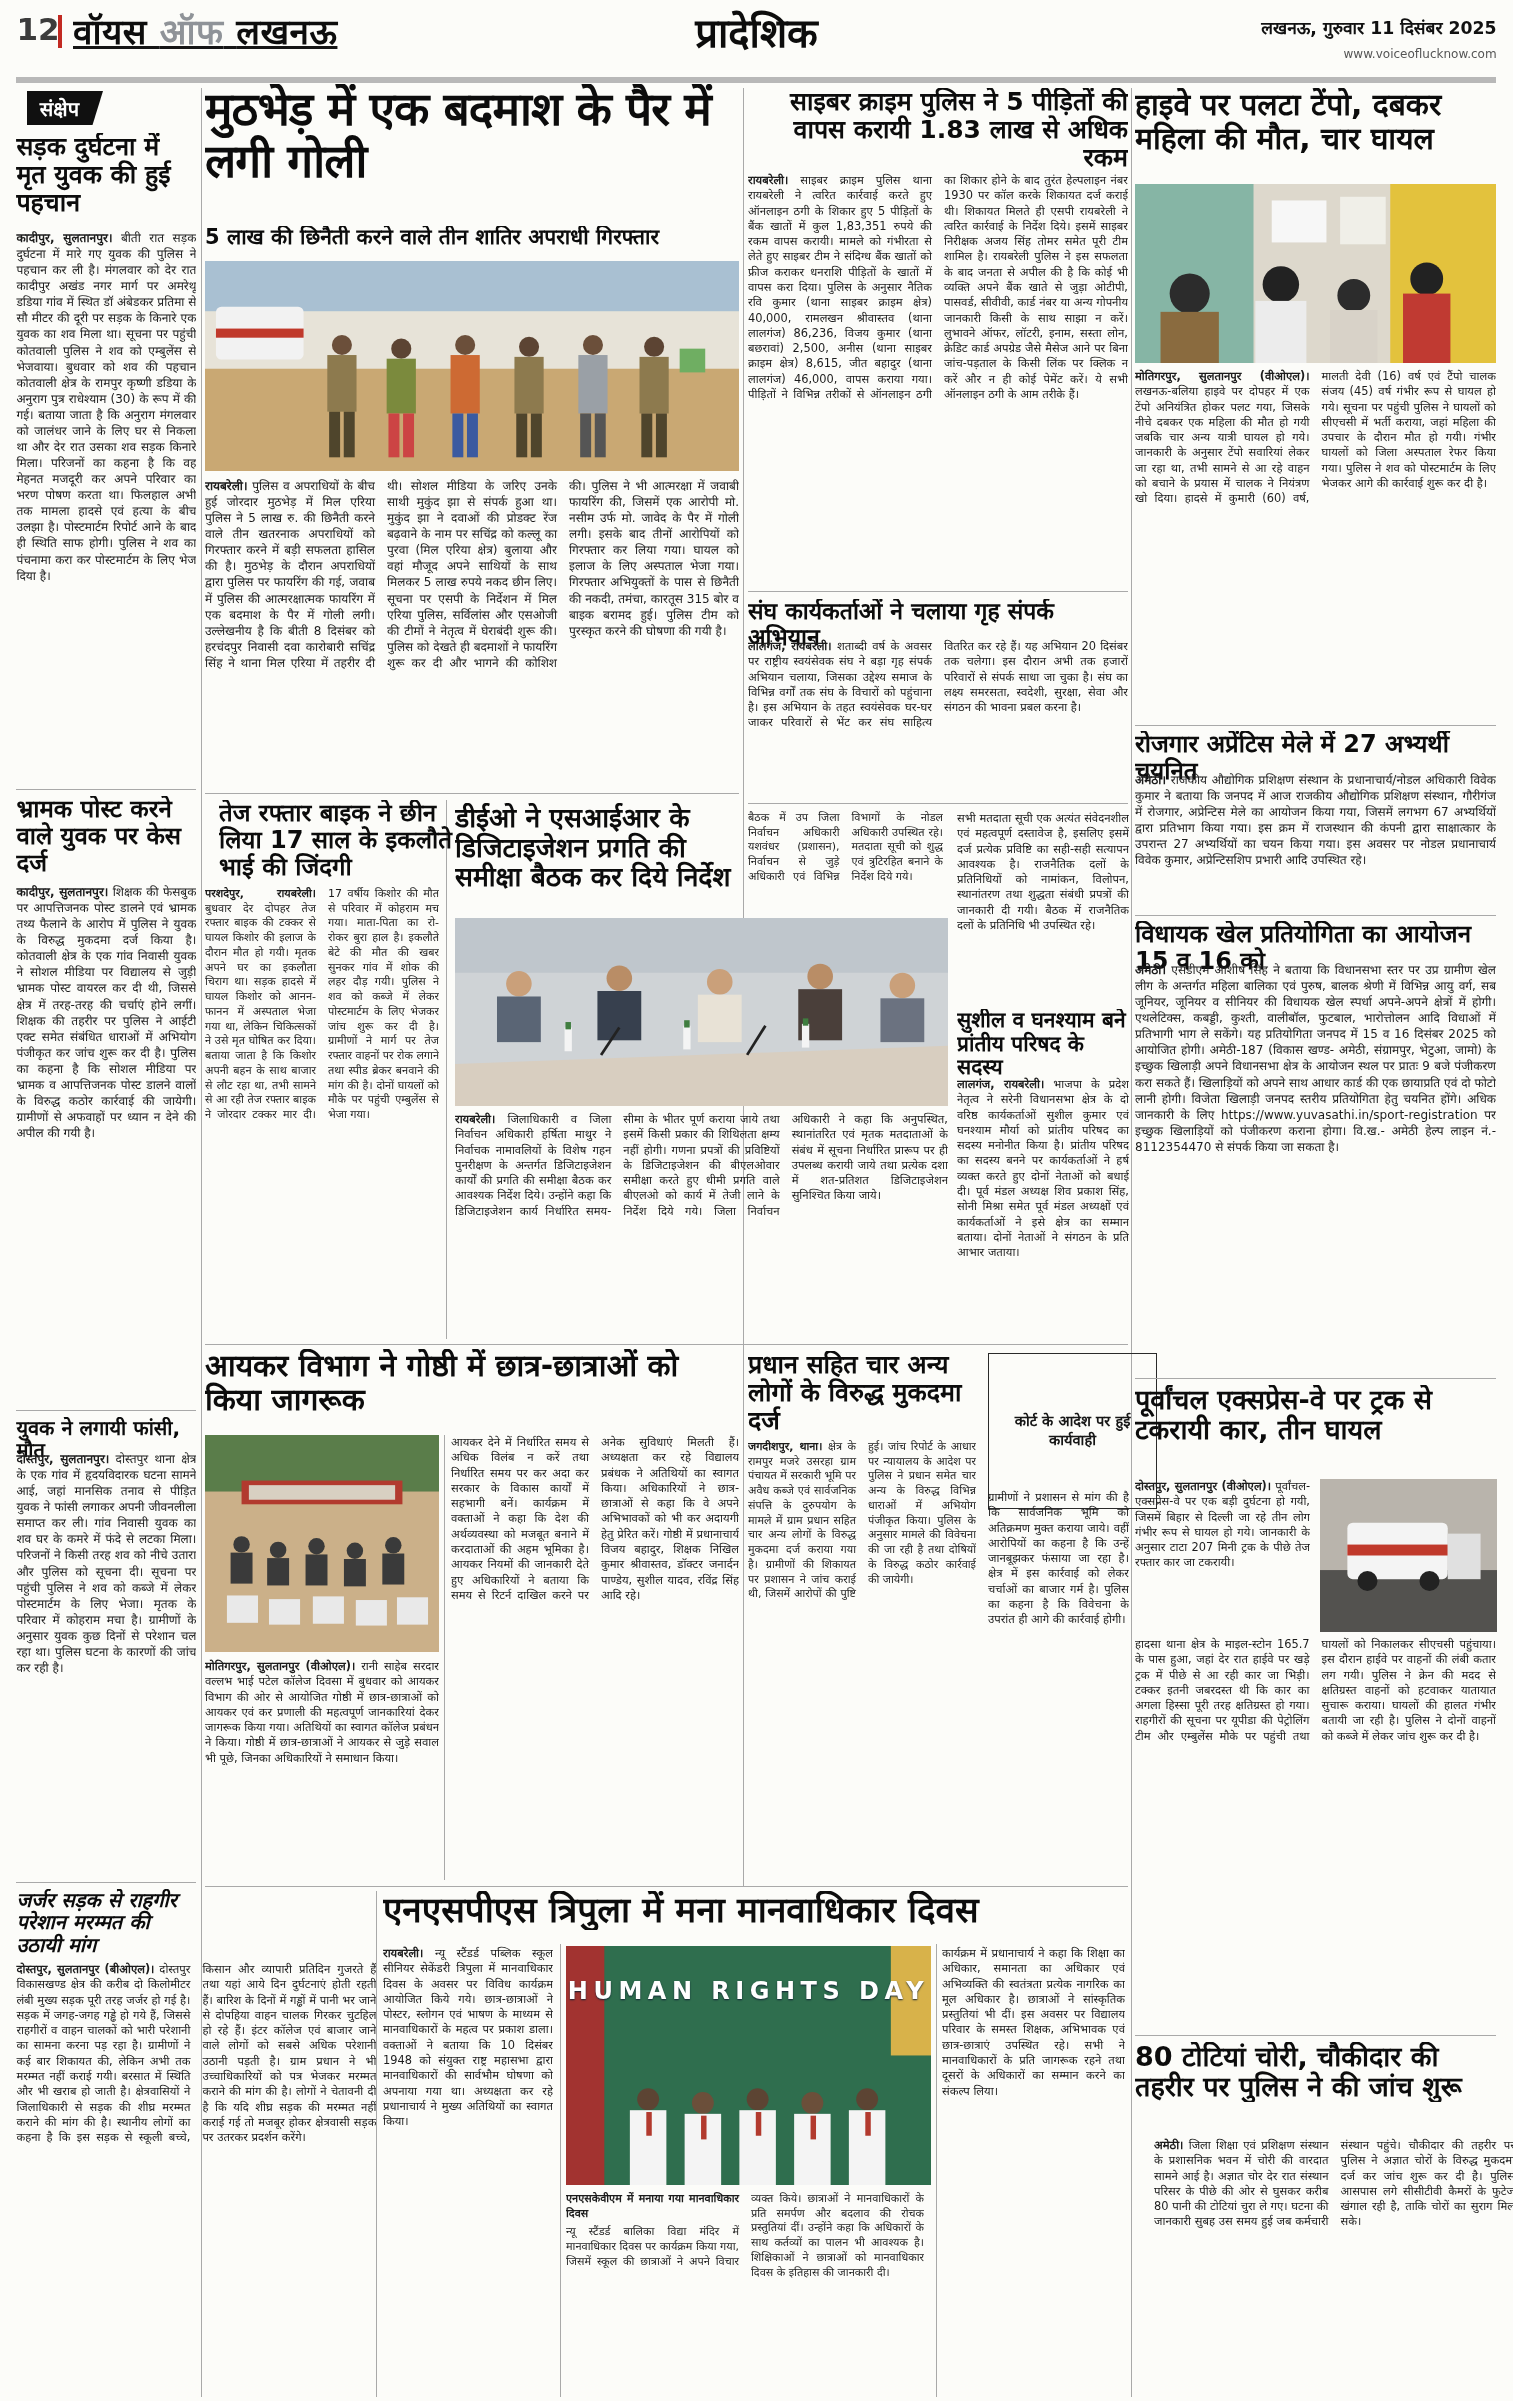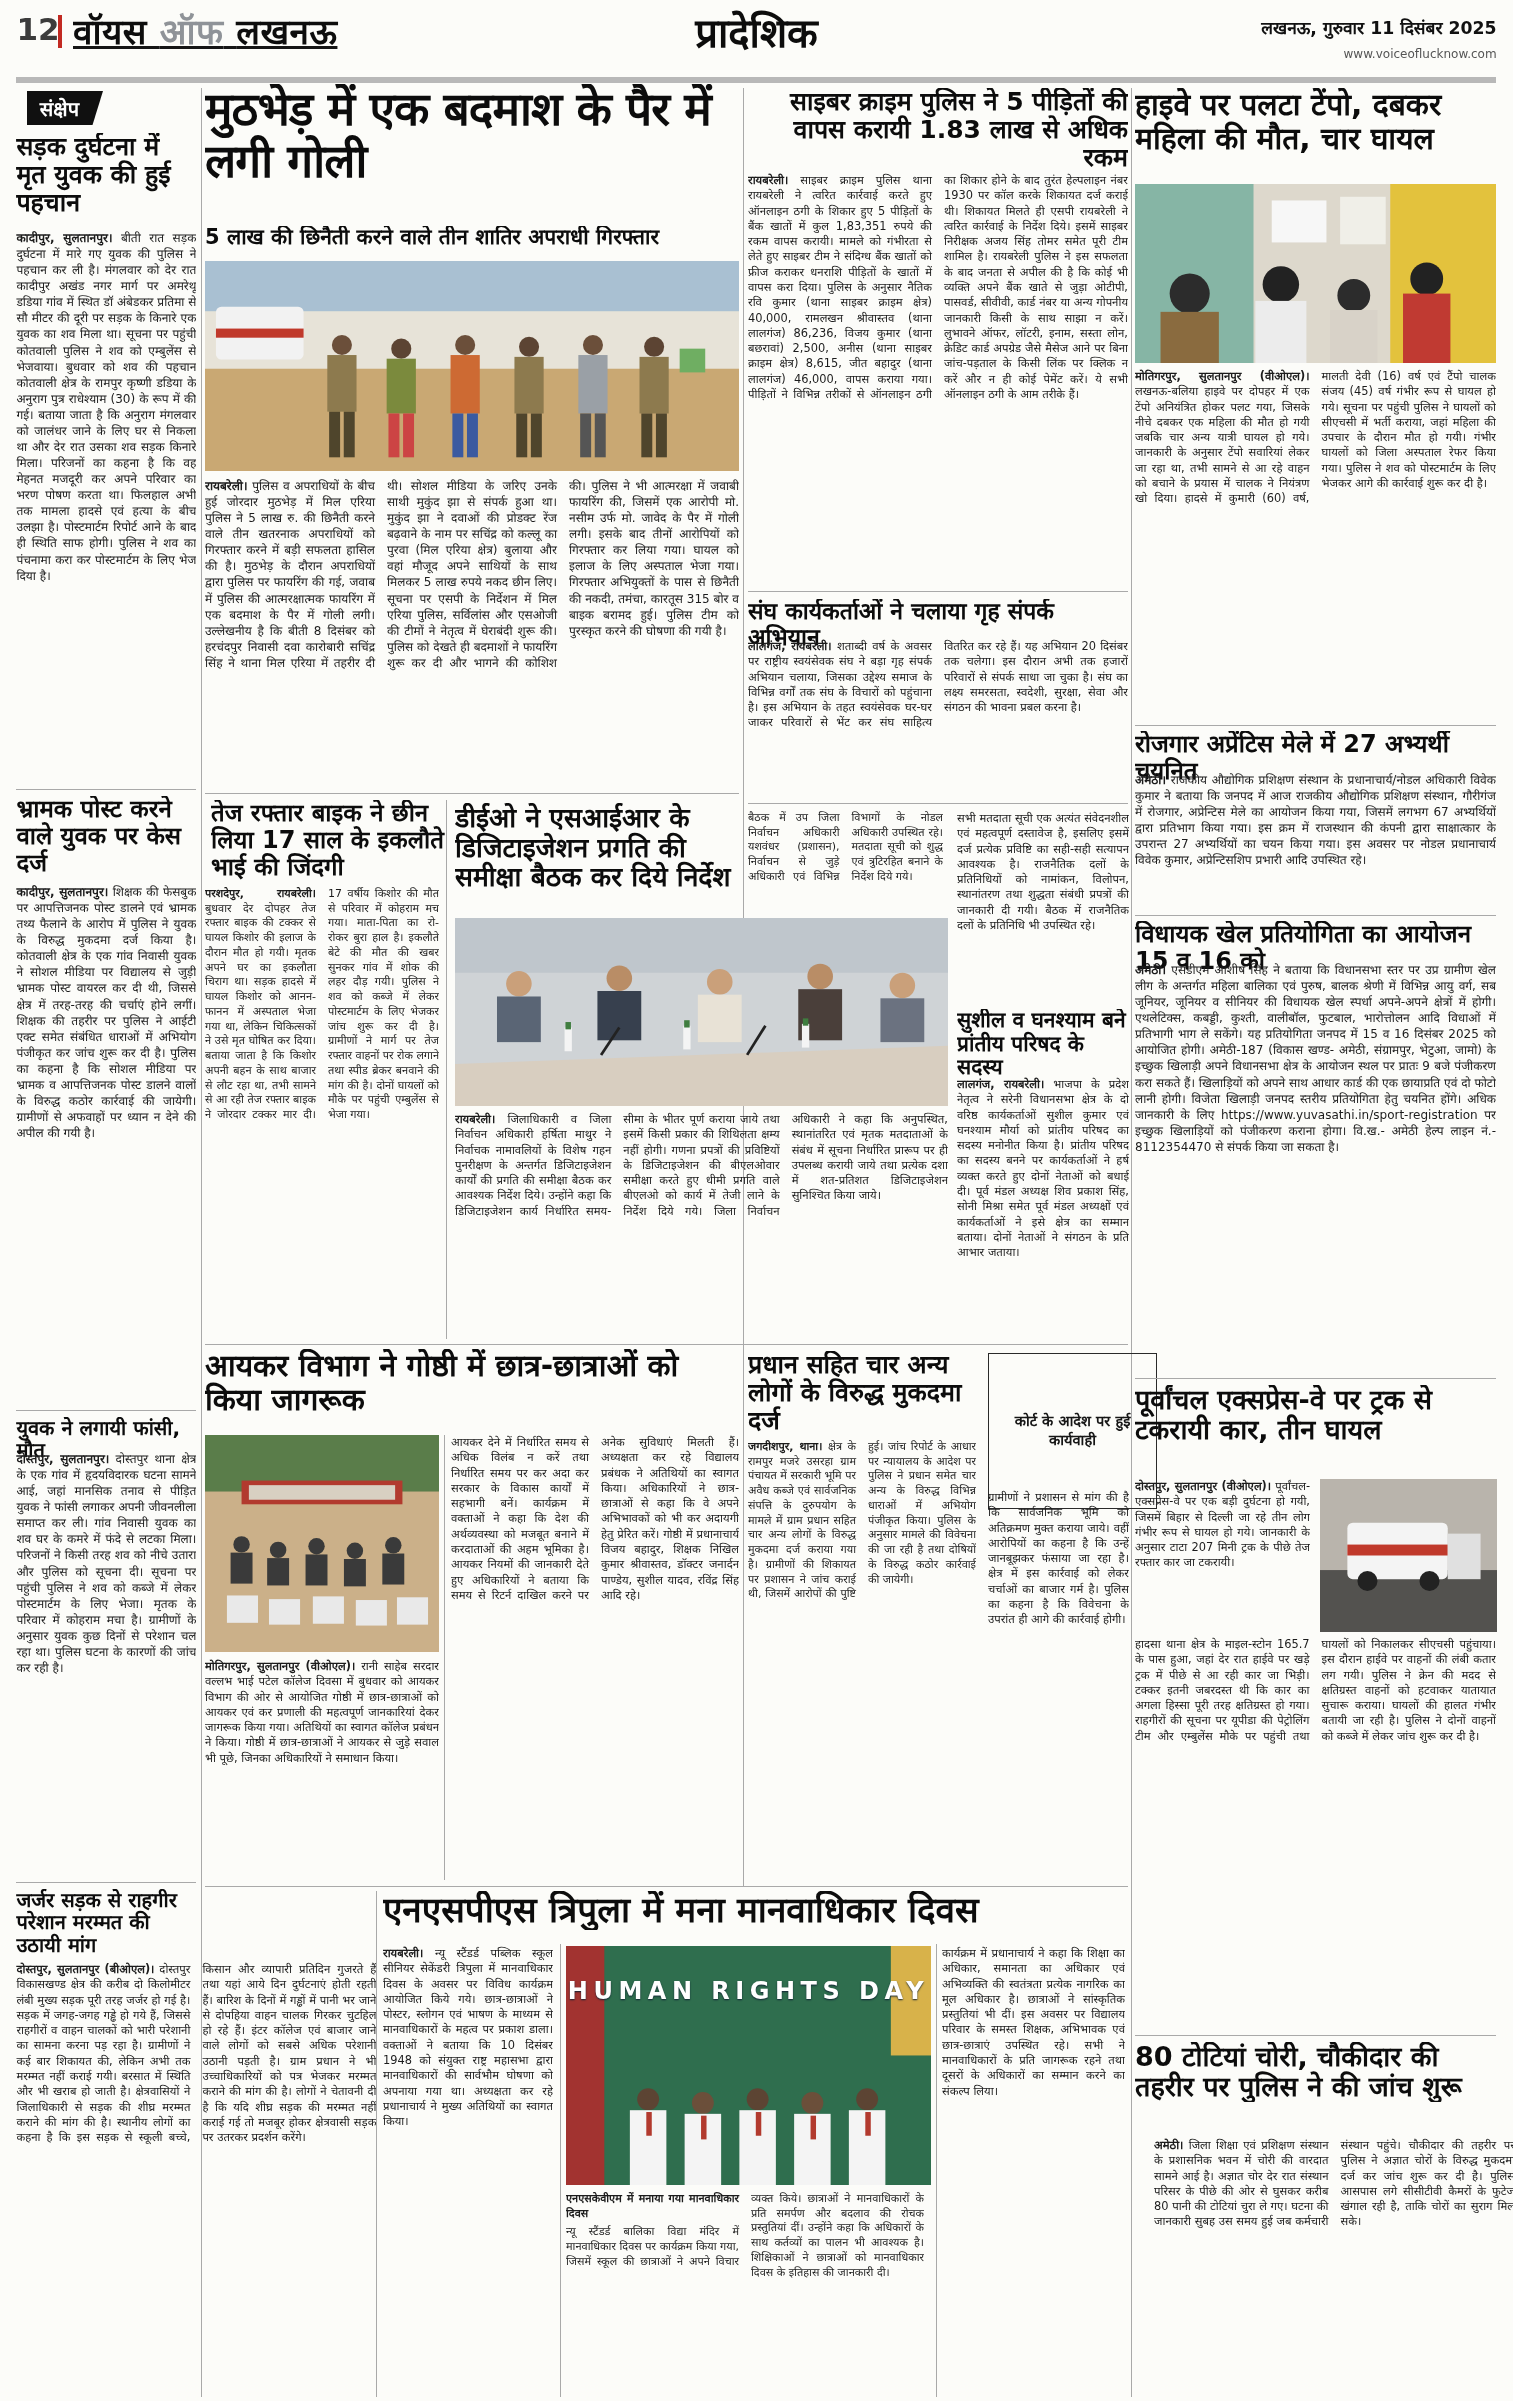--- a/index.html
+++ b/index.html
@@ -69,21 +69,21 @@
   </div>
 
   <div class="h" style="left:16.4px;top:1410px;width:180px;"></div>
   <div class="abs hl" style="left:16.4px;top:1417px;width:180px;font-size:20px;">युवक ने लगायी फांसी, मौत</div>
   <div class="abs body" style="left:16.4px;top:1451px;width:180px;height:427px;font-size:12px;">
     <span class="dl">दोस्तपुर, सुलतानपुर।</span>
     <span>दोस्तपुर थाना क्षेत्र के एक गांव में हृदयविदारक घटना सामने आई, जहां मानसिक तनाव से पीड़ित युवक ने फांसी लगाकर अपनी जीवनलीला समाप्त कर ली। गांव निवासी युवक का शव घर के कमरे में फंदे से लटका मिला। परिजनों ने किसी तरह शव को नीचे उतारा और पुलिस को सूचना दी। सूचना पर पहुंची पुलिस ने शव को कब्जे में लेकर पोस्टमार्टम के लिए भेजा। मृतक के परिवार में कोहराम मचा है। ग्रामीणों के अनुसार युवक कुछ दिनों से परेशान चल रहा था। पुलिस घटना के कारणों की जांच कर रही है।</span>
   </div>
 
   <div class="h" style="left:16.4px;top:1882px;width:180px;"></div>
-  <div class="abs hl" style="left:16.4px;top:1889px;width:180px;font-size:20px;">जर्जर सड़क से राहगीर परेशान मरम्मत की उठायी मांग</div>
+  <div class="abs hl" style="left:16.4px;top:1889px;width:180px;font-size:20px;font-style:italic;">जर्जर सड़क से राहगीर परेशान मरम्मत की उठायी मांग</div>
   <div class="abs body c2" style="left:16.4px;top:1962px;width:360px;height:434px;font-size:11.4px;">
     <span class="dl">दोस्तपुर, सुलतानपुर (बीओएल)।</span>
     <span>दोस्तपुर विकासखण्ड क्षेत्र की करीब दो किलोमीटर लंबी मुख्य सड़क पूरी तरह जर्जर हो गई है। सड़क में जगह-जगह गड्ढे हो गये हैं, जिससे राहगीरों व वाहन चालकों को भारी परेशानी का सामना करना पड़ रहा है। ग्रामीणों ने कई बार शिकायत की, लेकिन अभी तक मरम्मत नहीं कराई गयी। बरसात में स्थिति और भी खराब हो जाती है। क्षेत्रवासियों ने जिलाधिकारी से सड़क की शीघ्र मरम्मत कराने की मांग की है। स्थानीय लोगों का कहना है कि इस सड़क से स्कूली बच्चे, किसान और व्यापारी प्रतिदिन गुजरते हैं तथा यहां आये दिन दुर्घटनाएं होती रहती हैं। बारिश के दिनों में गड्ढों में पानी भर जाने से दोपहिया वाहन चालक गिरकर चुटहिल हो रहे हैं। इंटर कॉलेज एवं बाजार जाने वाले लोगों को सबसे अधिक परेशानी उठानी पड़ती है। ग्राम प्रधान ने भी उच्चाधिकारियों को पत्र भेजकर मरम्मत कराने की मांग की है। लोगों ने चेतावनी दी है कि यदि शीघ्र सड़क की मरम्मत नहीं कराई गई तो मजबूर होकर क्षेत्रवासी सड़क पर उतरकर प्रदर्शन करेंगे।</span>
   </div>
 
   <div class="abs hl" style="left:205px;top:84px;width:534px;font-size:46px;letter-spacing:-0.9px;">मुठभेड़ में एक बदमाश के पैर में लगी गोली</div>
   <div class="abs hl" style="left:205px;top:226px;width:534px;font-size:21px;">5 लाख की छिनैती करने वाले तीन शातिर अपराधी गिरफ्तार</div>
 
   <div class="photo" style="left:205px;top:261px;width:534px;height:210px;">
     <svg viewBox="0 0 585 230" preserveAspectRatio="none">
@@ -121,21 +121,21 @@
       </g>
     </svg>
   </div>
 
   <div class="abs body c3" style="left:205px;top:478px;width:534px;height:312px;font-size:12px;">
     <span class="dl">रायबरेली।</span>
     <span>पुलिस व अपराधियों के बीच हुई जोरदार मुठभेड़ में मिल एरिया पुलिस ने 5 लाख रु. की छिनैती करने वाले तीन खतरनाक अपराधियों को गिरफ्तार करने में बड़ी सफलता हासिल की है। मुठभेड़ के दौरान अपराधियों द्वारा पुलिस पर फायरिंग की गई, जवाब में पुलिस की आत्मरक्षात्मक फायरिंग में एक बदमाश के पैर में गोली लगी। उल्लेखनीय है कि बीती 8 दिसंबर को हरचंदपुर निवासी दवा कारोबारी सचिंद्र सिंह ने थाना मिल एरिया में तहरीर दी थी। सोशल मीडिया के जरिए उनके साथी मुकुंद झा से संपर्क हुआ था। मुकुंद झा ने दवाओं की प्रोडक्ट रेंज बढ़वाने के नाम पर सचिंद्र को कल्लू का पुरवा (मिल एरिया क्षेत्र) बुलाया और वहां मौजूद अपने साथियों के साथ मिलकर 5 लाख रुपये नकद छीन लिए। सूचना पर एसपी के निर्देशन में मिल एरिया पुलिस, सर्विलांस और एसओजी की टीमों ने नेतृत्व में घेराबंदी शुरू की। पुलिस को देखते ही बदमाशों ने फायरिंग शुरू कर दी और भागने की कोशिश की। पुलिस ने भी आत्मरक्षा में जवाबी फायरिंग की, जिसमें एक आरोपी मो. नसीम उर्फ मो. जावेद के पैर में गोली लगी। इसके बाद तीनों आरोपियों को गिरफ्तार कर लिया गया। घायल को इलाज के लिए अस्पताल भेजा गया। गिरफ्तार अभियुक्तों के पास से छिनैती की नकदी, तमंचा, कारतूस 315 बोर व बाइक बरामद हुई। पुलिस टीम को पुरस्कृत करने की घोषणा की गयी है।</span>
   </div>
 
   <div class="h" style="left:205px;top:793px;width:534px;"></div>
-  <div class="abs hl" style="left:211px;top:800px;width:234px;font-size:24px;">तेज रफ्तार बाइक ने छीन लिया 17 साल के इकलौते भाई की जिंदगी</div>
+  <div class="abs hl" style="left:219px;top:800px;width:234px;font-size:24px;">तेज रफ्तार बाइक ने छीन लिया 17 साल के इकलौते भाई की जिंदगी</div>
   <div class="abs body c2" style="left:205px;top:887px;width:234px;height:451px;font-size:11px;">
     <span class="dl">परशदेपुर, रायबरेली।</span>
     <span>बुधवार देर दोपहर तेज रफ्तार बाइक की टक्कर से घायल किशोर की इलाज के दौरान मौत हो गयी। मृतक अपने घर का इकलौता चिराग था। सड़क हादसे में घायल किशोर को आनन-फानन में अस्पताल भेजा गया था, लेकिन चिकित्सकों ने उसे मृत घोषित कर दिया। बताया जाता है कि किशोर अपनी बहन के साथ बाजार से लौट रहा था, तभी सामने से आ रही तेज रफ्तार बाइक ने जोरदार टक्कर मार दी। 17 वर्षीय किशोर की मौत से परिवार में कोहराम मच गया। माता-पिता का रो-रोकर बुरा हाल है। इकलौते बेटे की मौत की खबर सुनकर गांव में शोक की लहर दौड़ गयी। पुलिस ने शव को कब्जे में लेकर पोस्टमार्टम के लिए भेजकर जांच शुरू कर दी है। ग्रामीणों ने मार्ग पर तेज रफ्तार वाहनों पर रोक लगाने तथा स्पीड ब्रेकर बनवाने की मांग की है। दोनों घायलों को मौके पर पहुंची एम्बुलेंस से भेजा गया।</span>
   </div>
 
   <div class="abs hl" style="left:455px;top:803px;width:285px;font-size:26.5px;">डीईओ ने एसआईआर के डिजिटाइजेशन प्रगति की समीक्षा बैठक कर दिये निर्देश</div>
   <div class="abs body c2" style="left:748px;top:811px;width:195px;height:102px;font-size:11px;">बैठक में उप जिला निर्वाचन अधिकारी यशवंधर (प्रशासन), निर्वाचन से जुड़े अधिकारी एवं विभिन्न विभागों के नोडल अधिकारी उपस्थित रहे। मतदाता सूची को शुद्ध एवं त्रुटिरहित बनाने के निर्देश दिये गये।</div>
   <div class="abs body" style="left:957px;top:811px;width:172px;height:194px;font-size:11.4px;">सभी मतदाता सूची एक अत्यंत संवेदनशील एवं महत्वपूर्ण दस्तावेज है, इसलिए इसमें दर्ज प्रत्येक प्रविष्टि का सही-सही सत्यापन आवश्यक है। राजनैतिक दलों के प्रतिनिधियों को नामांकन, विलोपन, स्थानांतरण तथा शुद्धता संबंधी प्रपत्रों की जानकारी दी गयी। बैठक में राजनैतिक दलों के प्रतिनिधि भी उपस्थित रहे।</div>
 
   <div class="photo" style="left:455px;top:918px;width:493px;height:188px;">

